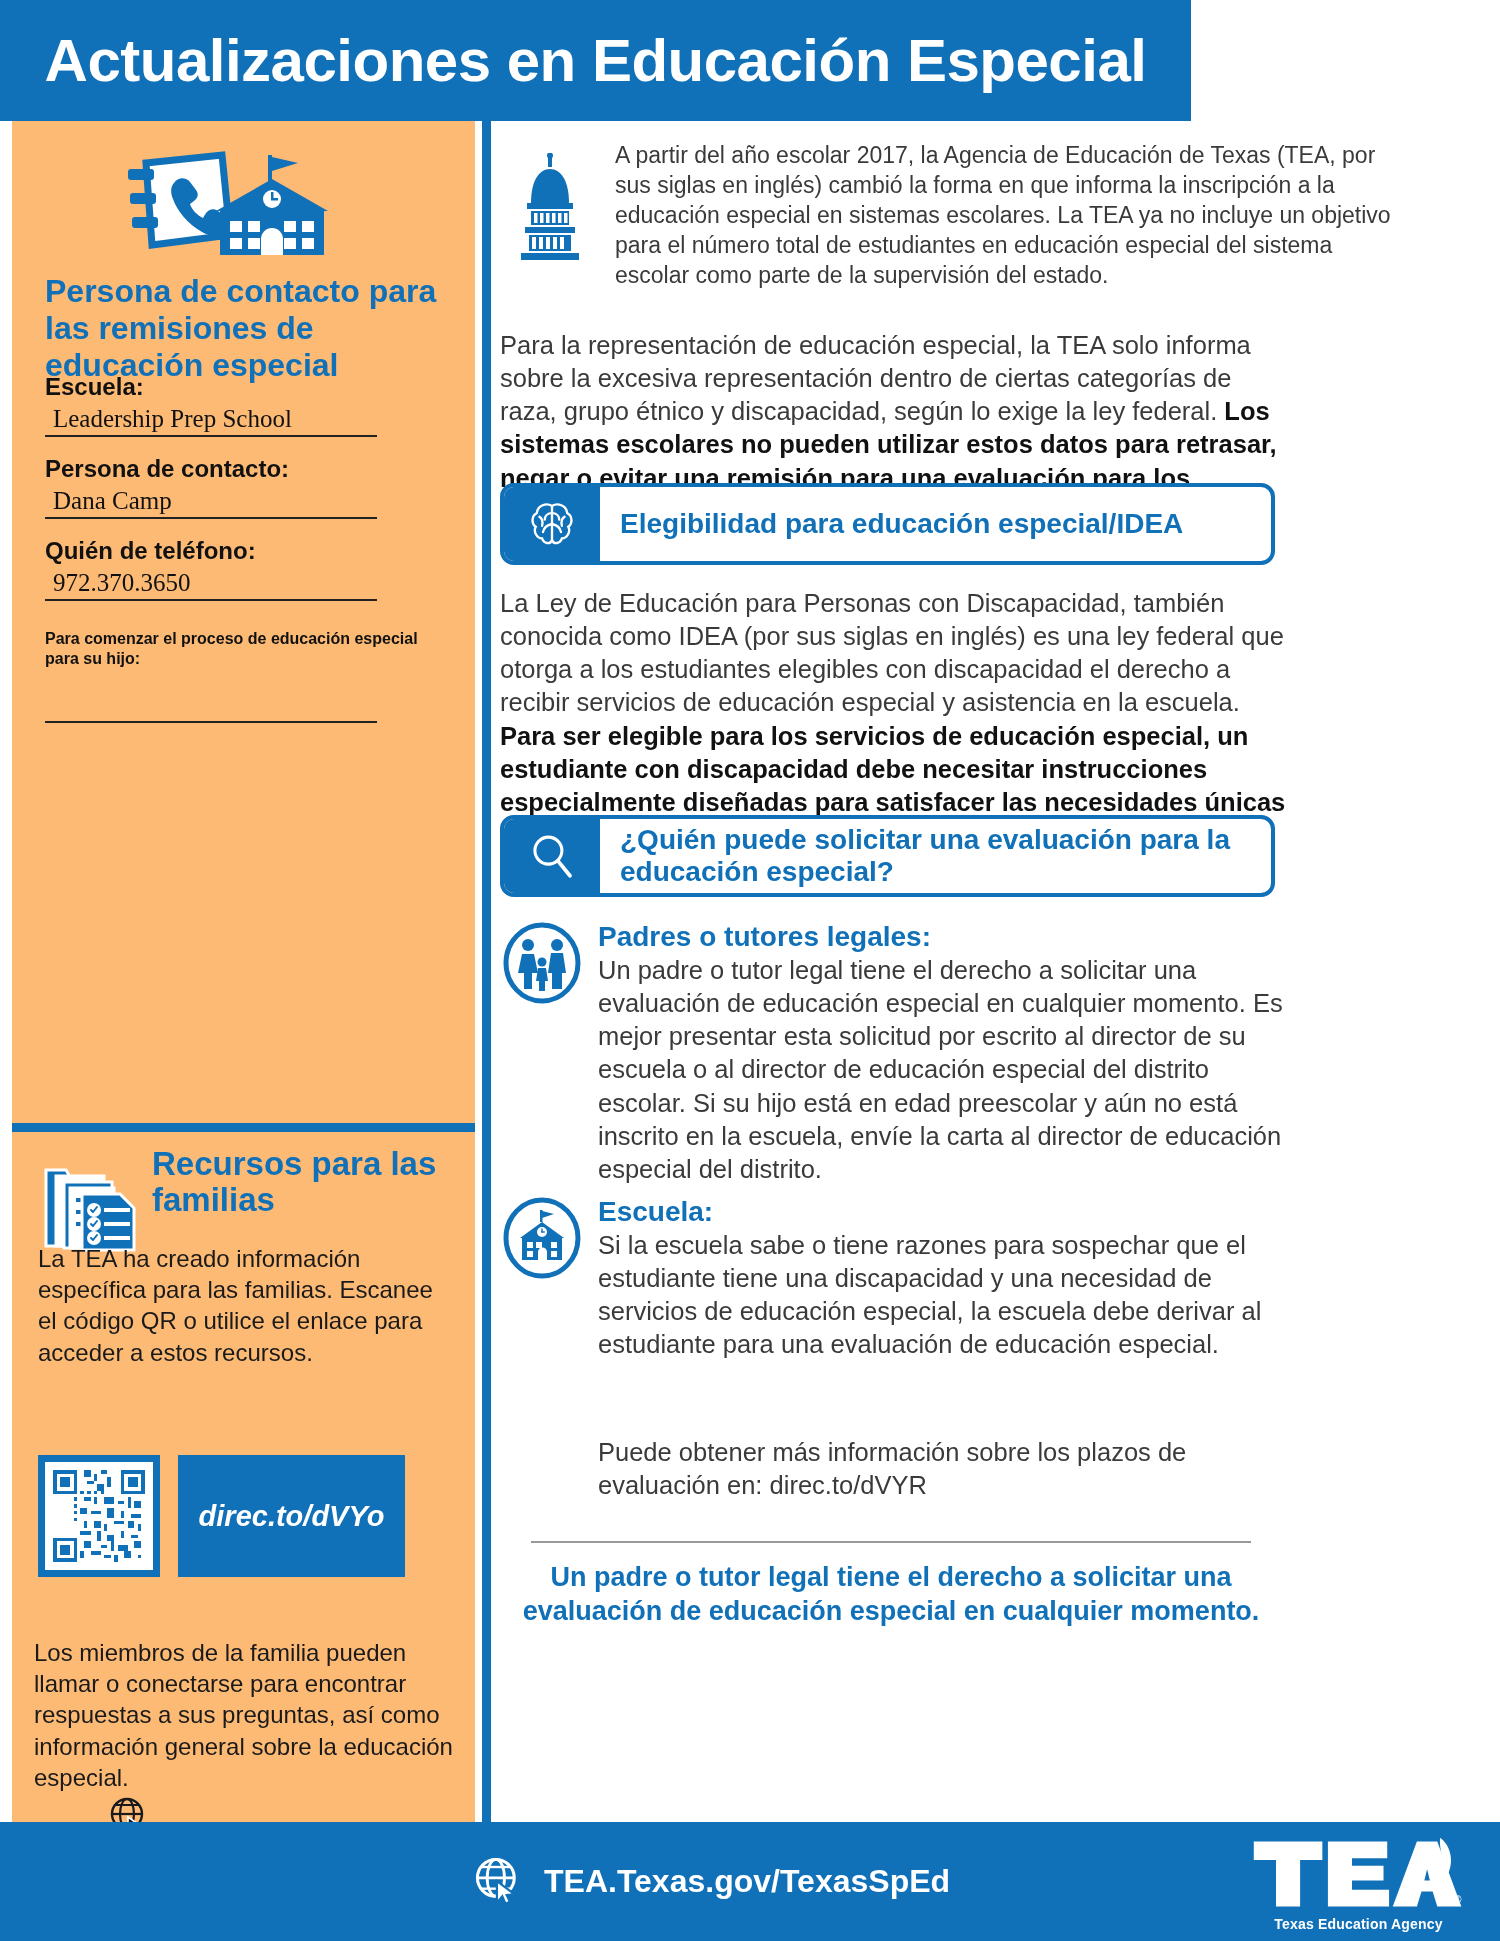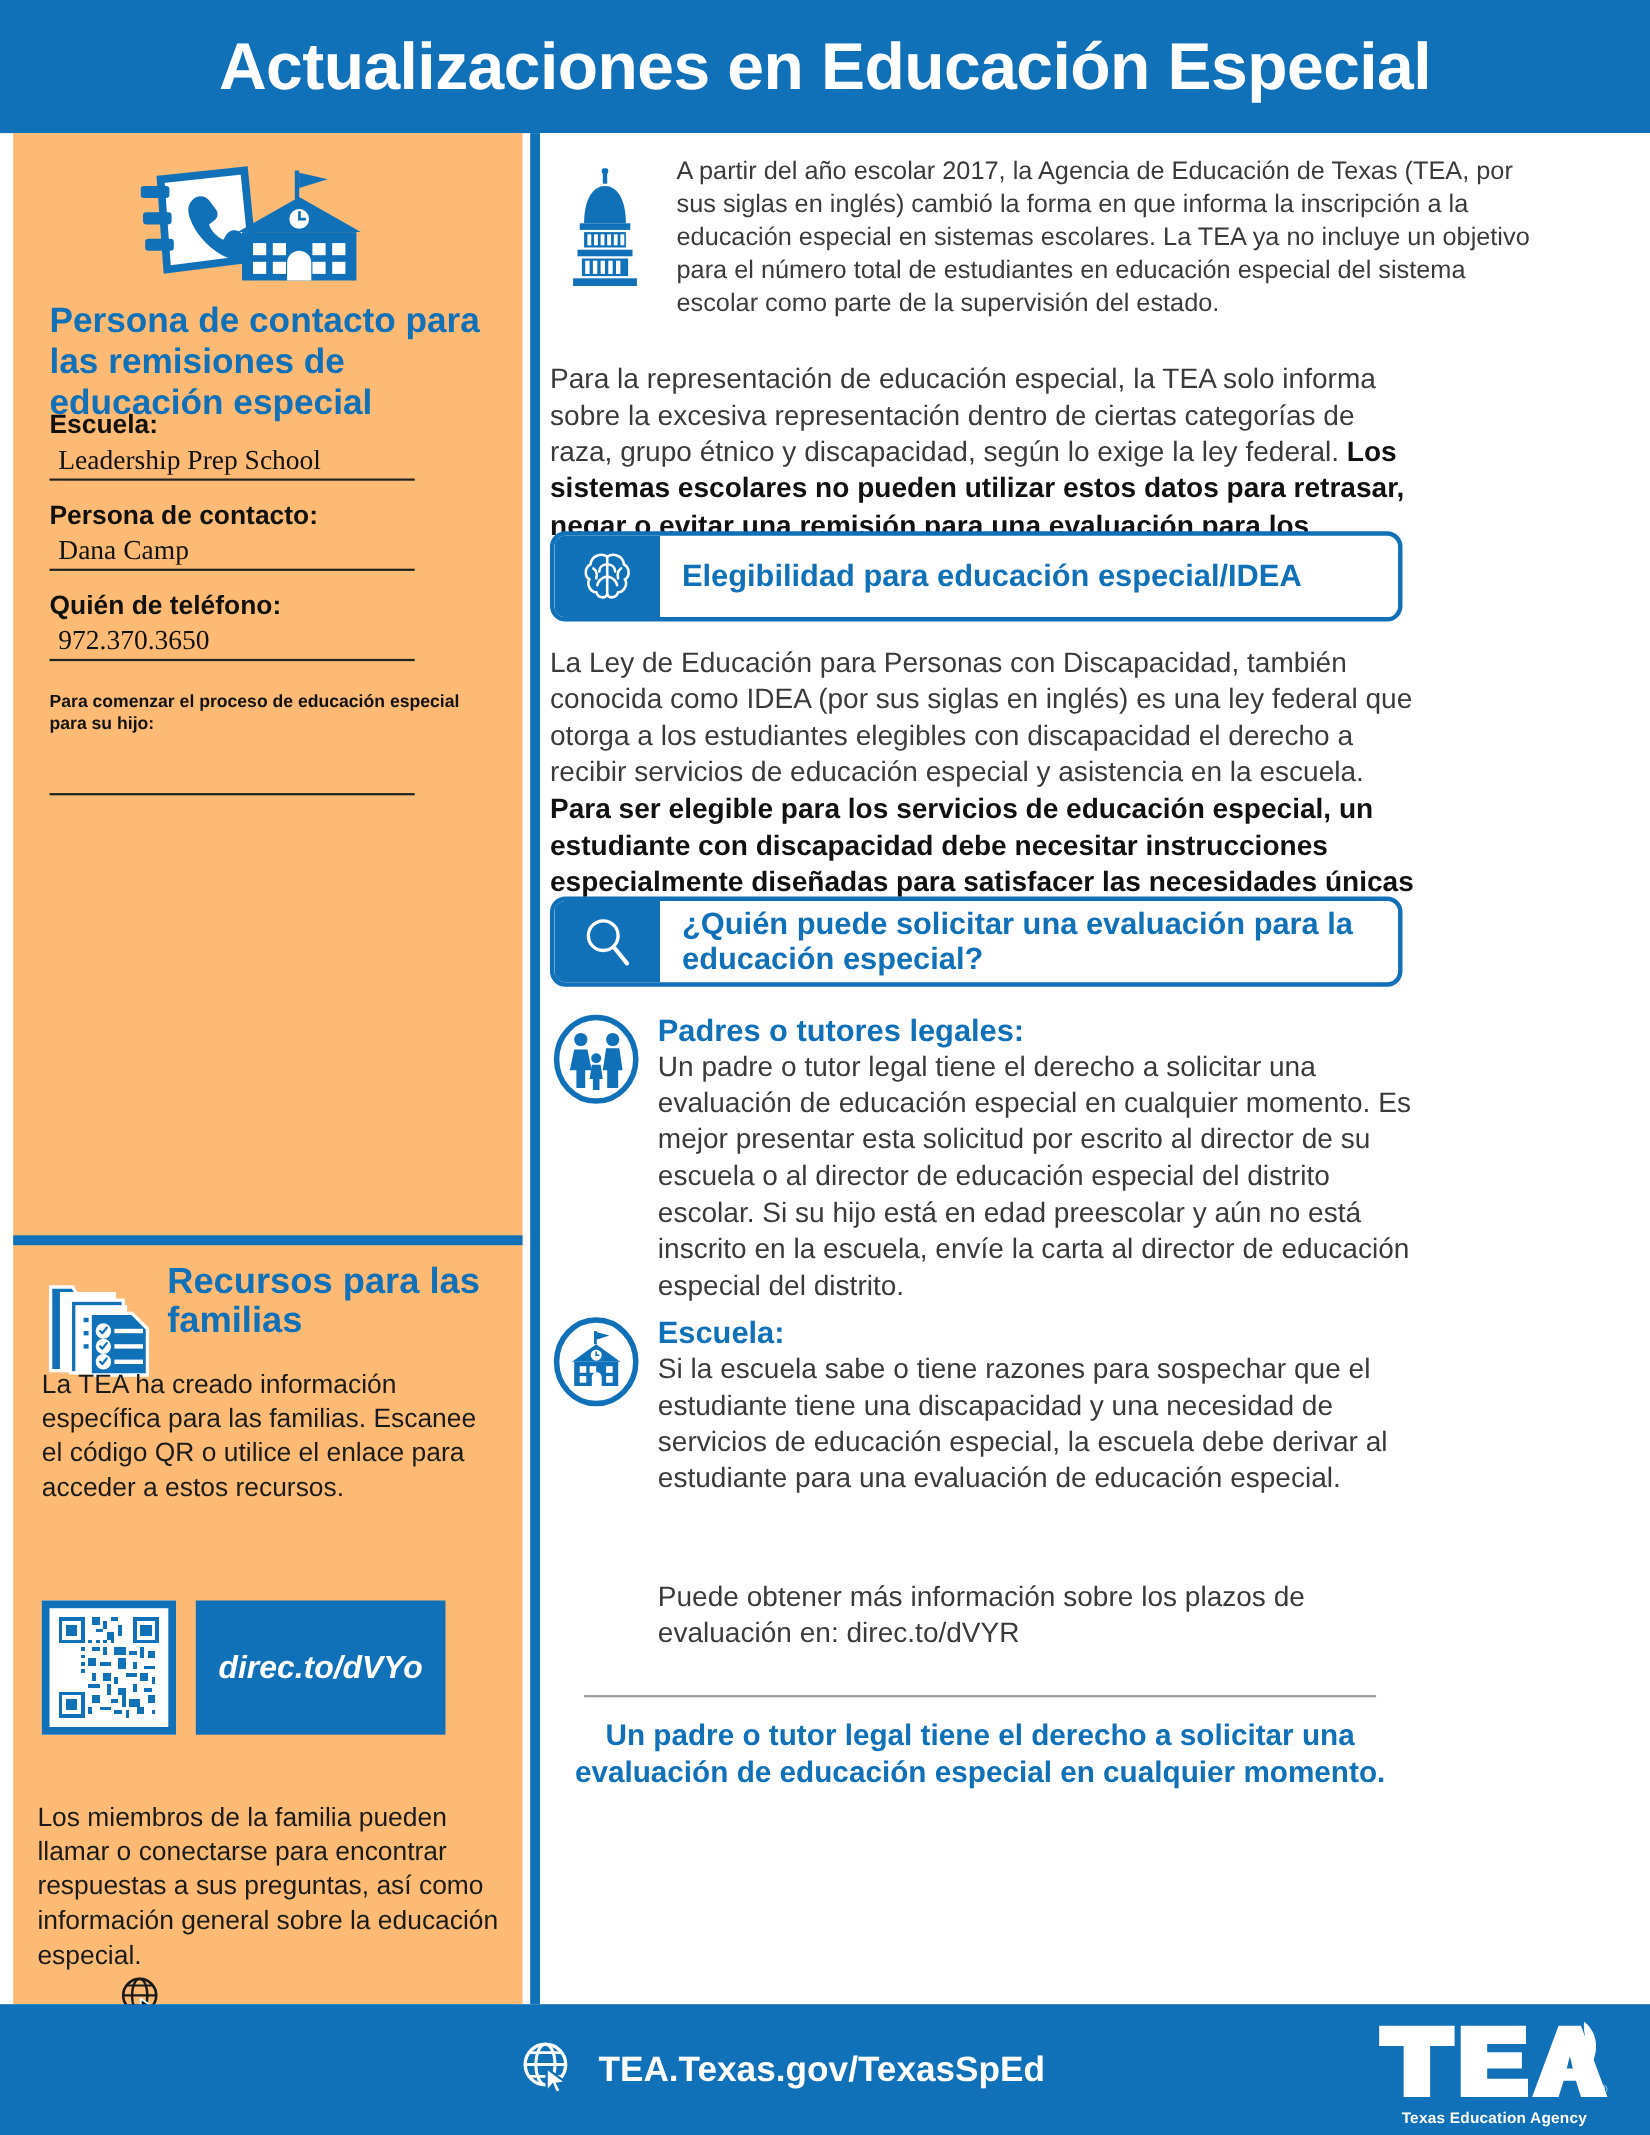--- a/index.html
+++ b/index.html
@@ -10,21 +10,21 @@
     background: #ffffff;
     font-family: "Liberation Sans", sans-serif;
     overflow: hidden;
     position: relative;
   }
 
   
   .header-bar {
     position: absolute;
     left: 0; top: 0;
-    width: 1500px;
+    width: 1191px;
     height: 121px;
     background: #1070b8;
     display: flex;
     align-items: center;
     justify-content: center;
   }
   .header-title {
     color: #ffffff;
     font-size: 60px;
     font-weight: bold;

